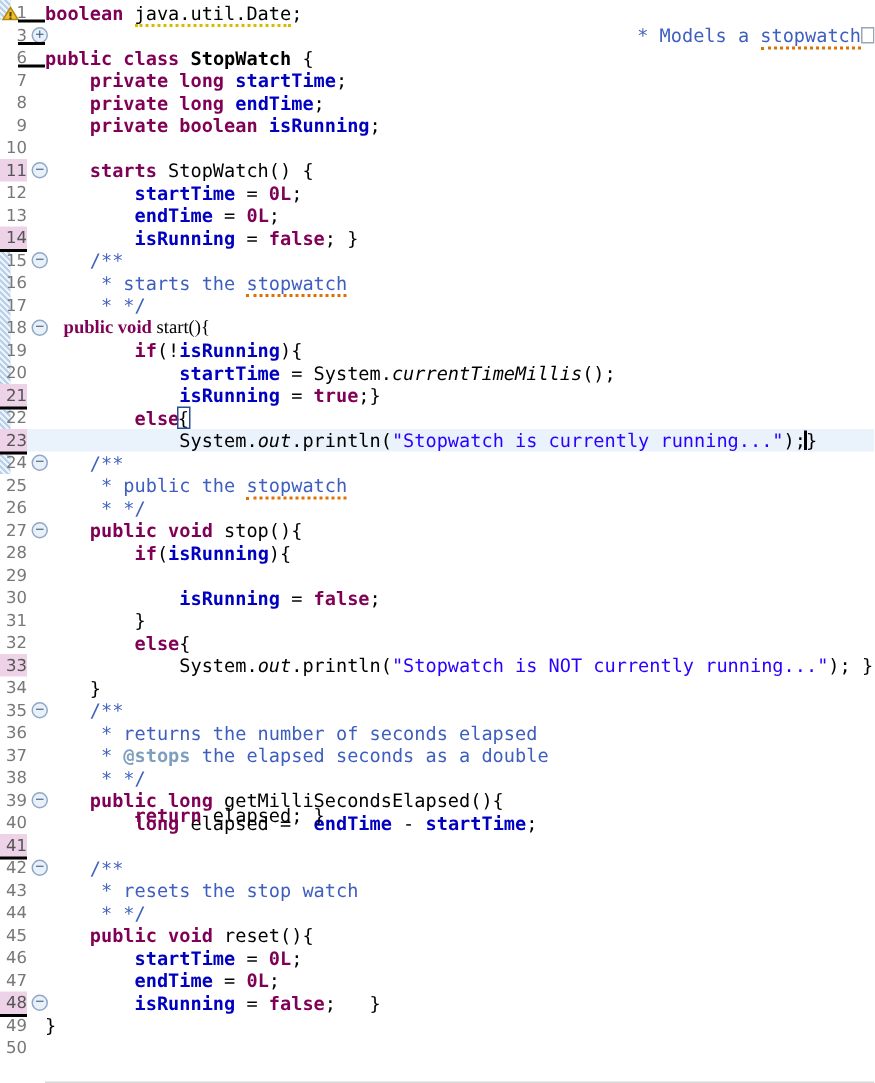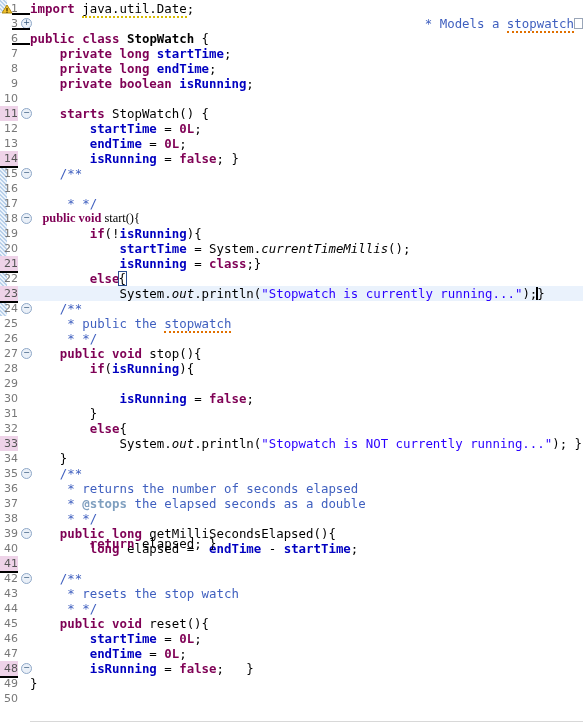--- a/index.html
+++ b/index.html
@@ -230,43 +230,44 @@
 
     <div class="foldline" style="left:12px; width:18px; top:13px;"></div>
     <div class="foldline" style="left:12px; width:18px; top:28px;"></div>
     <div class="foldline" style="left:12px; width:18px; top:43px;"></div>
   </div>
 
   <div class="rowhl" style="top:286px;"></div>
 
   <div class="codearea">
 
-    <div class="row" style="top:1px;"><span class="kw">import</span> <span class="sq-yellow">java.util.Date</span>;</div>
+    <div class="row" style="top:1px;"><span class="kw">boolean</span> <span class="sq-yellow">java.util.Date</span>;</div>
 
     <div class="row" style="top:16px;text-align:right;"><span class="cmt"> * Models a </span><span class="cmt sq-orange">stopwatch</span><span class="hintbox"></span></div>
 
     <div class="row" style="top:31px;"><span class="kw">public class</span> <span style="font-weight:bold;">StopWatch</span> {</div>
 
     <div class="row" style="top:46px;">    <span class="kw">private long</span> <span class="fld">startTime</span>;</div>
     <div class="row" style="top:61px;">    <span class="kw">private long</span> <span class="fld">endTime</span>;</div>
     <div class="row" style="top:76px;">    <span class="kw">private boolean</span> <span class="fld">isRunning</span>;</div>
     <div class="row" style="top:91px;"> </div>
 
     <div class="row" style="top:106px;">    <span class="kw">starts</span> StopWatch() {</div>
     <div class="row" style="top:121px;">        <span class="fld">startTime</span> = <span class="kw">0L</span>;</div>
     <div class="row" style="top:136px;">        <span class="fld">endTime</span> = <span class="kw">0L</span>;</div>
     <div class="row" style="top:151px;">        <span class="fld">isRunning</span> = <span class="kw">false</span>; }</div>
 
     <div class="row" style="top:166px;">    <span class="cmt">/**</span></div>
+    <div class="row" style="top:181px;">     <span class="cmt">* starts the </span><span class="cmt sq-orange">stopwatch</span></div>
     <div class="row" style="top:196px;">     <span class="cmt">* */</span></div>
 
     <div class="row" style="top:211px;font-family:Liberation Serif, serif;">    <span class="kw">public void</span> start(){</div>
     <div class="row" style="top:226px;">        <span class="kw">if</span>(!<span class="fld">isRunning</span>){</div>
     <div class="row" style="top:241px;">            <span class="fld">startTime</span> = System.<span class="sm">currentTimeMillis</span>();</div>
-    <div class="row" style="top:256px;">            <span class="fld">isRunning</span> = <span class="kw">class</span>;}</div>
+    <div class="row" style="top:256px;">            <span class="fld">isRunning</span> = <span class="kw">true</span>;}</div>
     <div class="row" style="top:271px;">        <span class="kw">else</span><span class="brmatch">{</span></div>
     <div class="row" style="top:286px;">            System.<span class="sm">out</span>.println(<span class="str">"Stopwatch is currently running..."</span>);<span class="caret"></span>}      }</div>
 
     <div class="row" style="top:301px;">    <span class="cmt">/**</span></div>
     <div class="row" style="top:316px;">     <span class="cmt">* public the </span><span class="cmt sq-orange">stopwatch</span></div>
     <div class="row" style="top:331px;">     <span class="cmt">* */</span></div>
 
     <div class="row" style="top:346px;">    <span class="kw">public void</span> stop(){</div>
     <div class="row" style="top:361px;">        <span class="kw">if</span>(<span class="fld">isRunning</span>){</div>
     <div class="row" style="top:391px;">            <span class="fld">isRunning</span> = <span class="kw">false</span>;</div>

